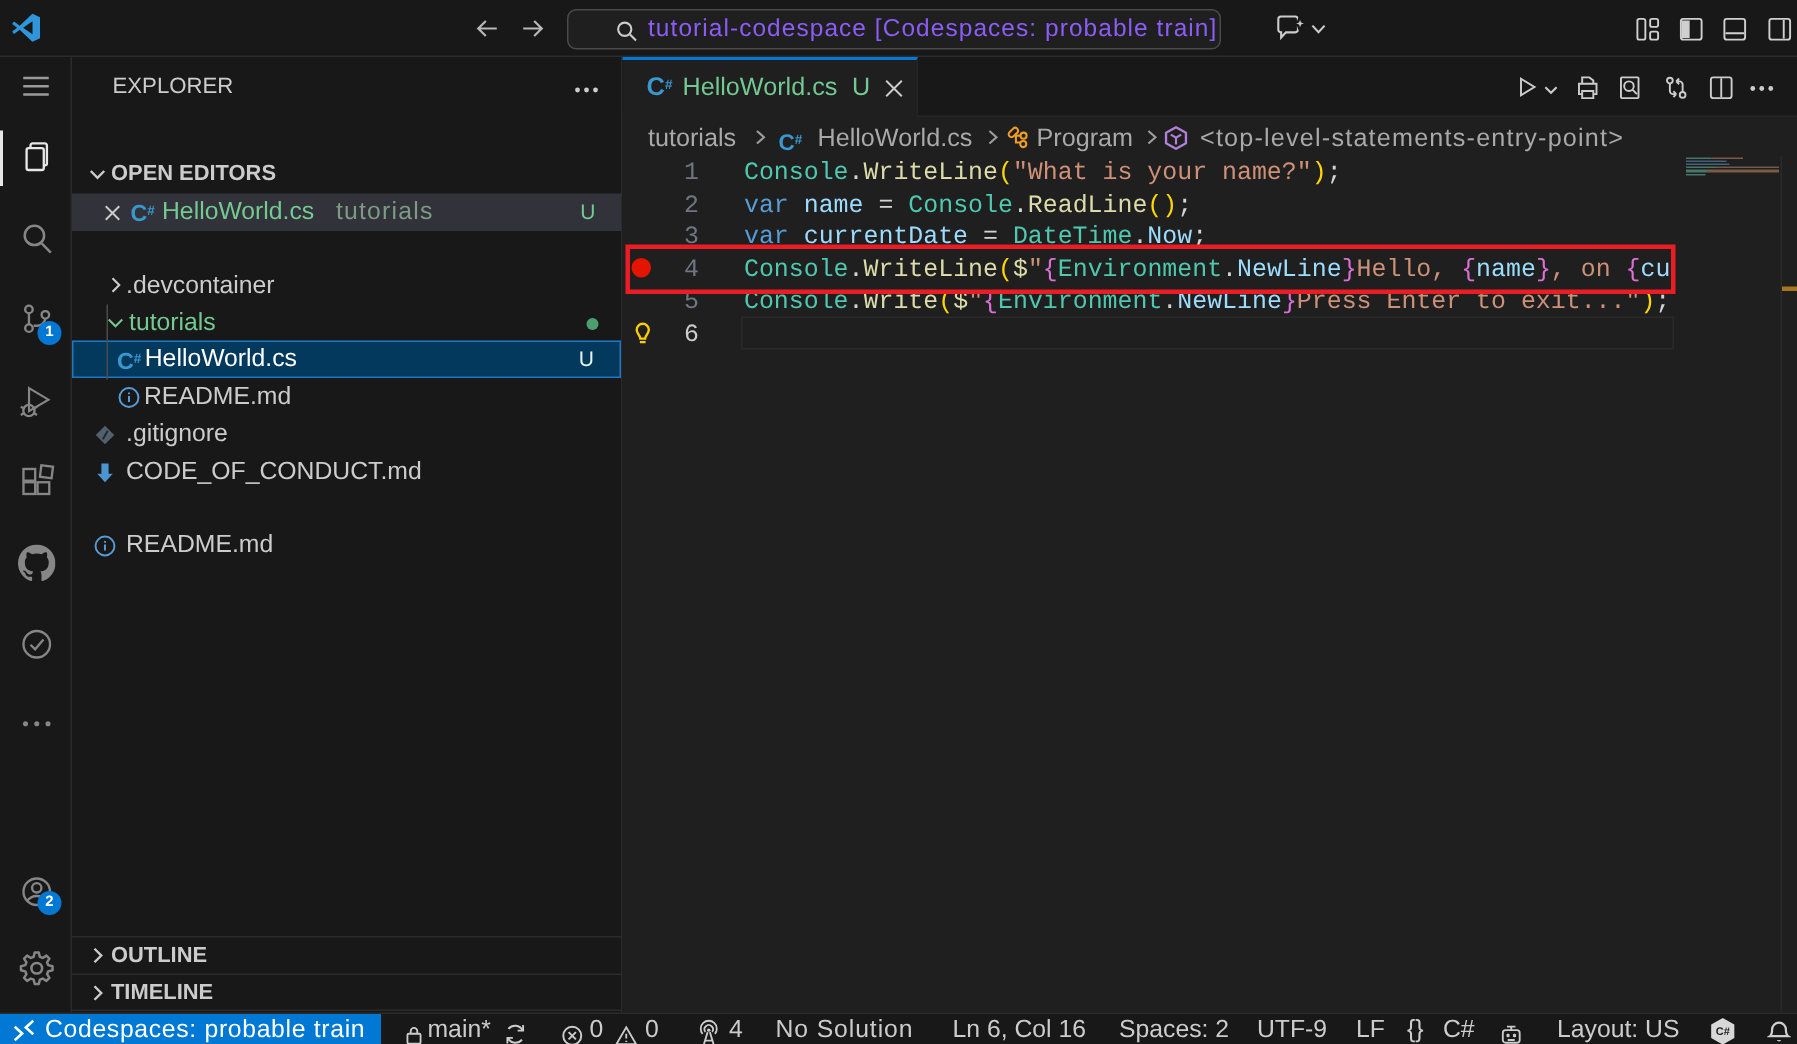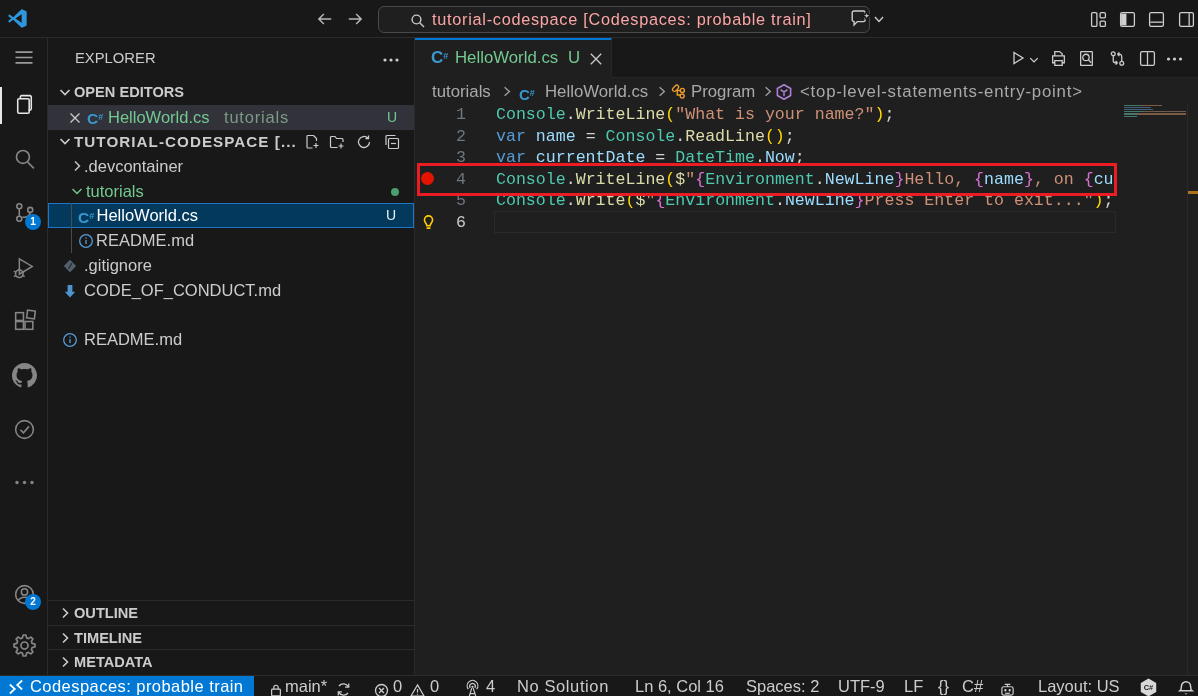--- a/index.html
+++ b/index.html
@@ -3,33 +3,33 @@
 <meta charset="utf-8">
 <style>
   * { margin:0; padding:0; box-sizing:border-box; }
   html,body { width:1198px; height:696px; background:#1f1f1f; overflow:hidden;
     font-family:"Liberation Sans", sans-serif; }
   .abs { position:absolute; }
   #stage { position:relative; width:1198px; height:696px; background:#181818; }
   
   #titlebar { left:0; top:0; width:1198px; height:38px; background:#181818;
     border-bottom:1px solid #2b2b2b; }
-  #searchbox { left:378px; top:6px; width:492px; height:27px; background:#1f1f1f;
-    border:1px solid #4a4a4a; border-radius:6px; color:#fca5a5; font-size:15px; }
+  #searchbox { left:378px; top:6px; width:436px; height:27px; background:#1f1f1f;
+    border:1px solid #4a4a4a; border-radius:6px; color:#8b5cf6; font-size:15px; }
   
   #activitybar { left:0; top:38px; width:48px; height:637px; background:#181818;
     border-right:1px solid #2b2b2b; }
   .badge { position:absolute; width:16px; height:16px; border-radius:50%;
     background:#0078d4; color:#fff; font-size:10px; line-height:16px;
     text-align:center; font-weight:bold; }
   
   #sidebar { left:48px; top:38px; width:367px; height:637px; background:#181818;
     border-right:1px solid #2b2b2b; color:#cccccc; }
   .row { position:absolute; left:0; width:366px; height:25px; line-height:25px;
-    font-size:16.5px; white-space:nowrap; }
+    font-size:16.5px; white-space:nowrap;margin-top:24px; }
   .sechead { font-weight:bold; font-size:14.6px; color:#cccccc; }
   .green { color:#73c991; }
   .chev { position:absolute; width:16px; height:16px; top:4px; }
   .u { position:absolute; right:17px; top:0; color:#73c991; font-size:14px; }
   .csicon { position:absolute; top:0; color:#3998ce; font-weight:bold; }
   .csicon b { font-size:15.5px; font-weight:bold; }
   .csicon i { font-style:normal; font-size:9px; position:relative; top:-4px; left:0px; }
   
   #editor { left:415px; top:38px; width:783px; height:637px; background:#1f1f1f; }
   #tabstrip { left:0; top:0; width:783px; height:40px; background:#181818;
@@ -185,46 +185,20 @@
     <div class="row" style="top:67px;background:#32323a">
       <svg class="chev" style="left:19px;top:5px" viewBox="0 0 16 16" fill="none" stroke="#cccccc" stroke-width="1.3">
           <path d="M3.5 3.5 L12.5 12.5 M12.5 3.5 L3.5 12.5"></path>
         </svg>
       <span class="csicon" style="left:39px;top:1px"><b>C</b><i>#</i></span>
       <span class="green" style="position:absolute;left:60px">HelloWorld.cs</span>
       <span style="position:absolute;left:176px;color:#7d9a85;font-size:16.5px;letter-spacing:0.8px">tutorials</span>
       <span class="u">U</span>
     </div>
 
-    <div class="row sechead" style="top:91px">
-      <svg class="chev" style="left:9px" viewBox="0 0 16 16" fill="none" stroke="#cccccc" stroke-width="1.6">
-          <path d="M3.5 6 L8 10.5 L12.5 6"></path>
-        </svg>
-      <span style="position:absolute;left:26px;font-size:15.2px;letter-spacing:1.05px">TUTORIAL-CODESPACE [...</span>
-
-      <svg class="abs" style="left:256px;top:5px" width="16" height="16" viewBox="0 0 16 16" fill="none" stroke="#cccccc" stroke-width="1.2">
-        <path d="M9.5 1.5 H4 a1 1 0 0 0 -1 1 V13 a1 1 0 0 0 1 1 h4.5 M9.5 1.5 L12.5 4.5 V7"></path>
-        <path d="M12 9 v5 M9.5 11.5 h5"></path>
-      </svg>
-
-      <svg class="abs" style="left:281px;top:5px" width="16" height="16" viewBox="0 0 16 16" fill="none" stroke="#cccccc" stroke-width="1.2">
-        <path d="M8.5 13.5 H2.5 a1 1 0 0 1 -1 -1 V3.5 a1 1 0 0 1 1 -1 H6 l1.5 2 H13 a1 1 0 0 1 1 1 V8"></path>
-        <path d="M12 9.5 v5 M9.5 12 h5"></path>
-      </svg>
-
-      <svg class="abs" style="left:308px;top:5px" width="16" height="16" viewBox="0 0 16 16" fill="none" stroke="#cccccc" stroke-width="1.3">
-        <path d="M13.5 8 a5.5 5.5 0 1 1 -1.6 -3.9 M12.5 1.5 v3 h-3"></path>
-      </svg>
-
-      <svg class="abs" style="left:336px;top:5px" width="16" height="16" viewBox="0 0 16 16" fill="none" stroke="#cccccc" stroke-width="1.2">
-        <rect x="4.5" y="4.5" width="10" height="10" rx="1"></rect>
-        <path d="M7 9.5 h5"></path>
-        <path d="M2 11 V2.5 a1 1 0 0 1 1 -1 H11.5"></path>
-      </svg>
-    </div>
 
     <div class="row" style="top:116px">
       <svg class="chev" style="left:21px" viewBox="0 0 16 16" fill="none" stroke="#cccccc" stroke-width="1.4">
           <path d="M6 3.5 L10.5 8 L6 12.5"></path>
         </svg>
       <span style="position:absolute;left:36px">.devcontainer</span>
     </div>
 
     <div class="row" style="top:141px">
       <svg class="chev" style="left:21px" viewBox="0 0 16 16" fill="none" stroke="#73c991" stroke-width="1.4">

